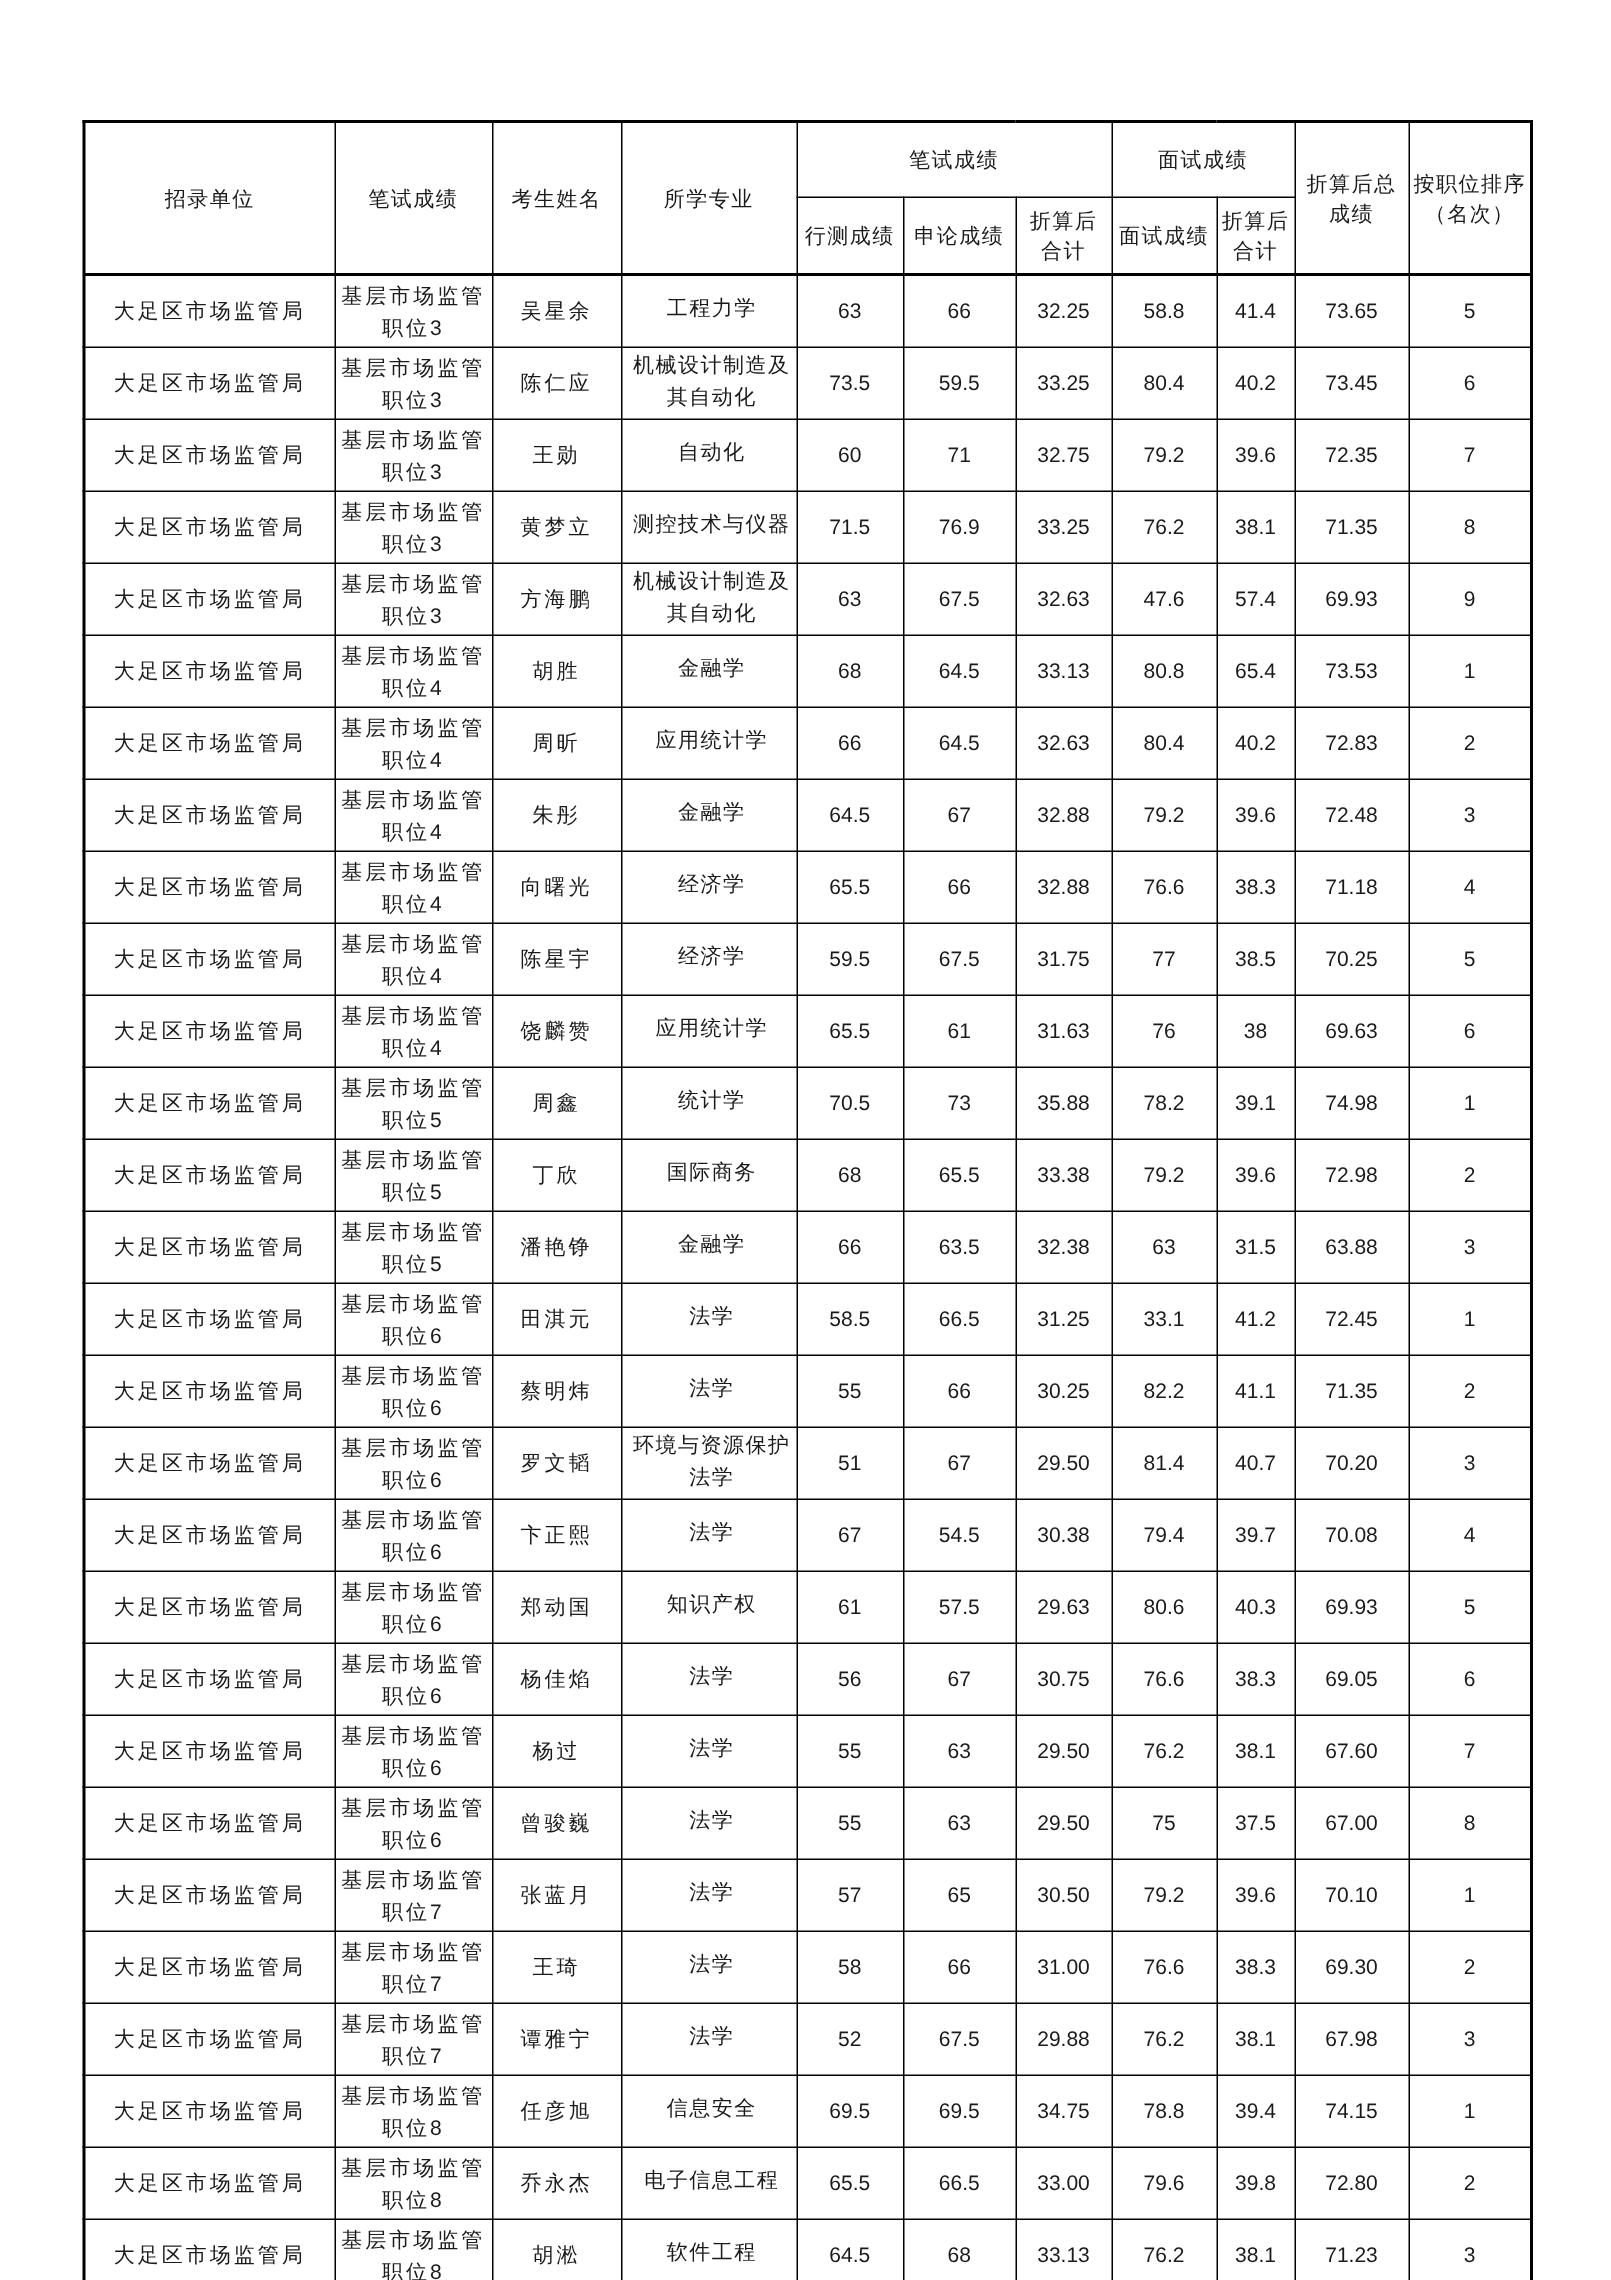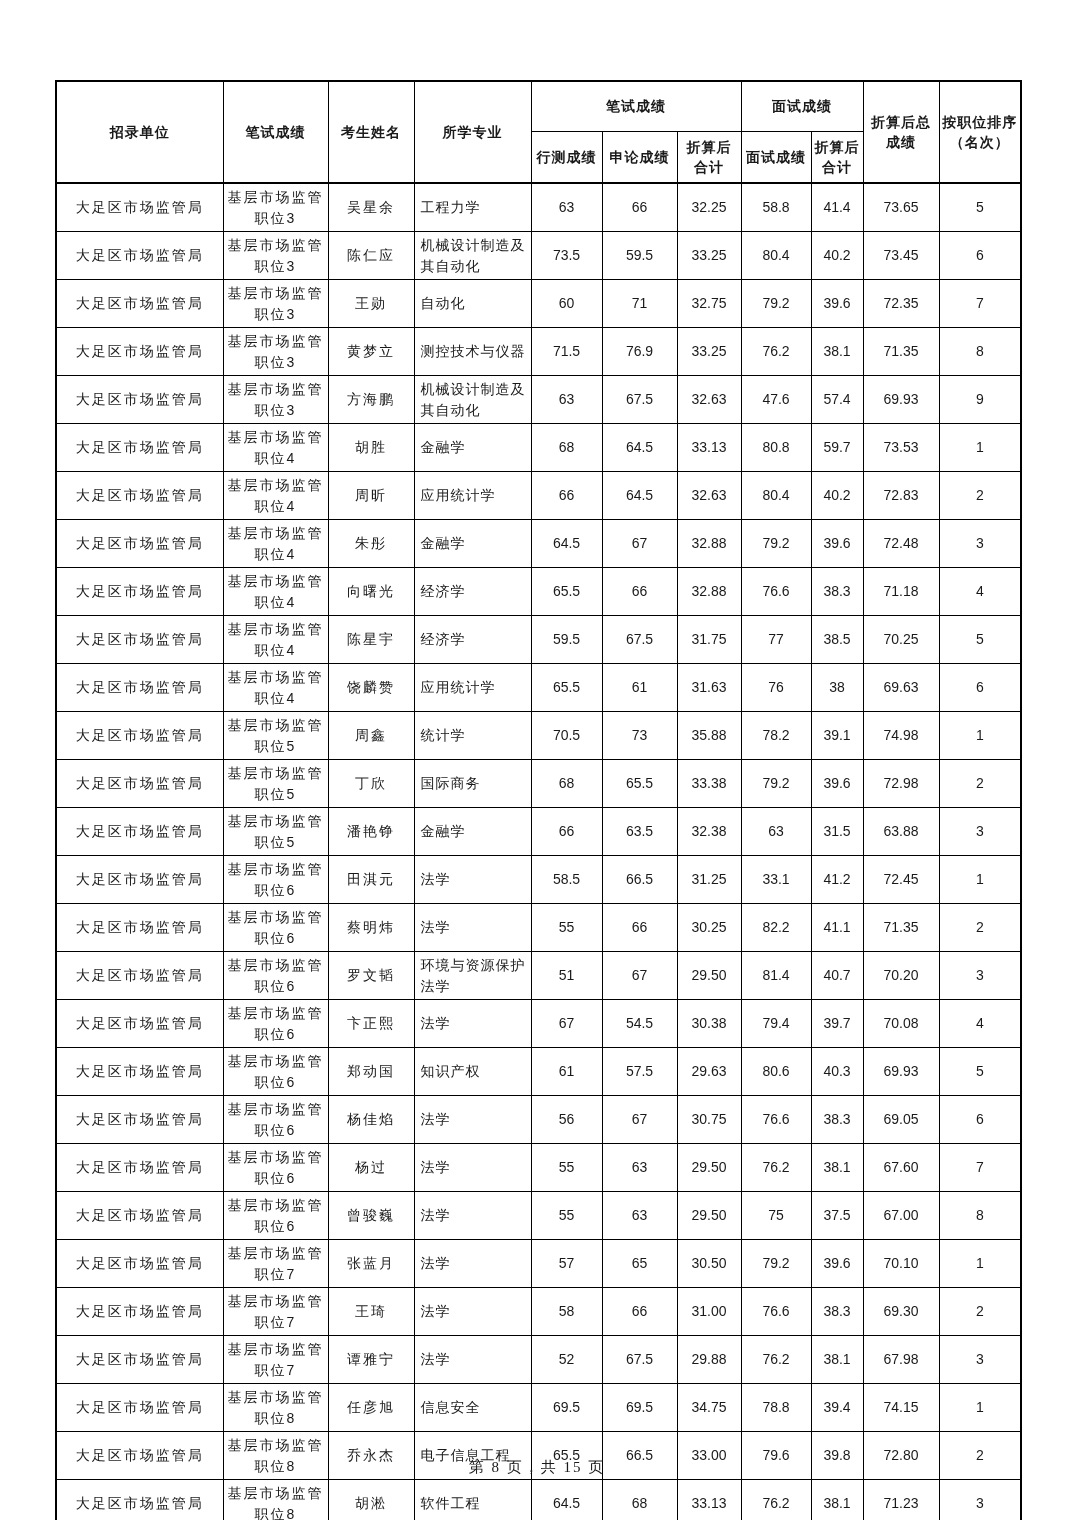--- a/index.html
+++ b/index.html
@@ -26,29 +26,28 @@
     line-height: 1.45;
     text-align: center;
     vertical-align: middle;
     padding: 2px;
     overflow: hidden;
     word-break: break-all;
     color: #1a1a1a;
   }
   .score-table thead th {
     letter-spacing: 1px;
-    font-weight: bold;
   }
   .score-table thead tr.group-row th { height: 45px; }
   .score-table thead tr.sub-row th { height: 46px; }
   .score-table thead tr.group-row { border-bottom: 1px solid #000; }
   .score-table thead { border-bottom: 2px solid #000; }
   .score-table td { height: 43px; }
   .score-table td.c-text { letter-spacing: 2px; }
-  .score-table td.c-major { text-align: left; padding-left: 6px; letter-spacing: 1px; }
+  .score-table td.c-major { text-align: center; padding-left: 6px; letter-spacing: 1px; font-family: Liberation Mono, monospace; }
   .score-table td.c-num { letter-spacing: 0; }
   .footer {
     position: absolute;
     left: 0; top: 1458px; width: 100%;
     text-align: center;
     font-family: "Liberation Serif", "DejaVu Serif", serif;
     font-size: 15px;
     letter-spacing: 2px;
     color: #1a1a1a;
   }
@@ -159,21 +158,21 @@
     </tr>
         <tr>
       <td class="c-text">大足区市场监管局</td>
       <td class="c-text">基层市场监管职位4</td>
       <td class="c-text">胡胜</td>
       <td class="c-major">金融学</td>
       <td class="c-num">68</td>
       <td class="c-num">64.5</td>
       <td class="c-num">33.13</td>
       <td class="c-num">80.8</td>
-      <td class="c-num">59.7</td>
+      <td class="c-num">65.4</td>
       <td class="c-num">73.53</td>
       <td class="c-num">1</td>
     </tr>
         <tr>
       <td class="c-text">大足区市场监管局</td>
       <td class="c-text">基层市场监管职位4</td>
       <td class="c-text">周昕</td>
       <td class="c-major">应用统计学</td>
       <td class="c-num">66</td>
       <td class="c-num">64.5</td>
@@ -452,15 +451,14 @@
       <td class="c-num">68</td>
       <td class="c-num">33.13</td>
       <td class="c-num">76.2</td>
       <td class="c-num">38.1</td>
       <td class="c-num">71.23</td>
       <td class="c-num">3</td>
     </tr>
       </tbody>
   </table>
 
-  <div class="footer">第 8 页，共 15 页</div>
 
 </div>
 
 </body></html>

